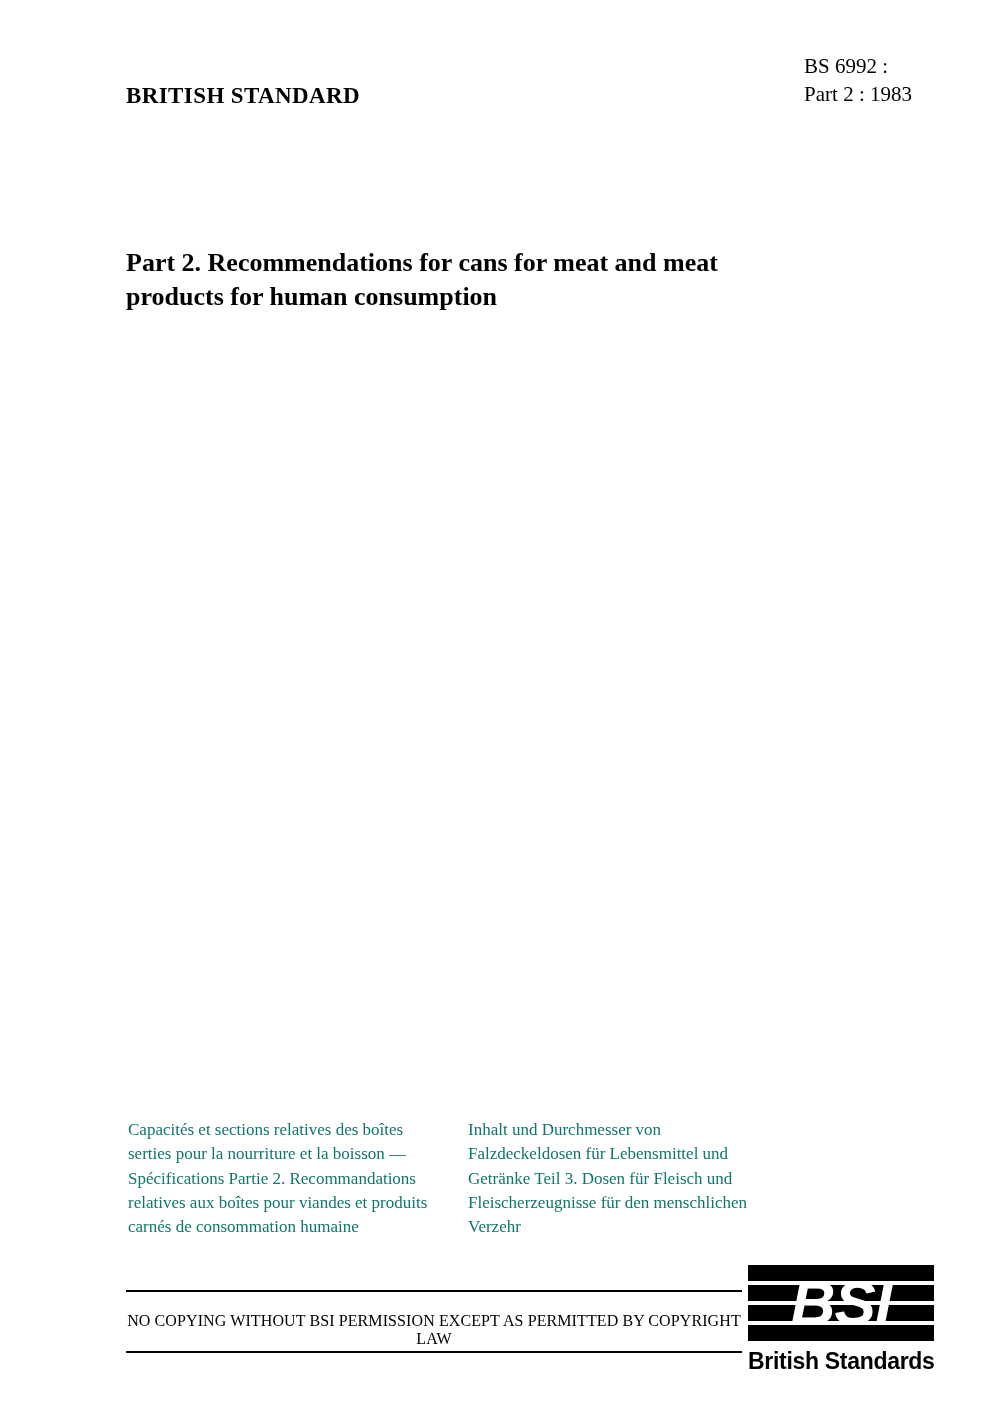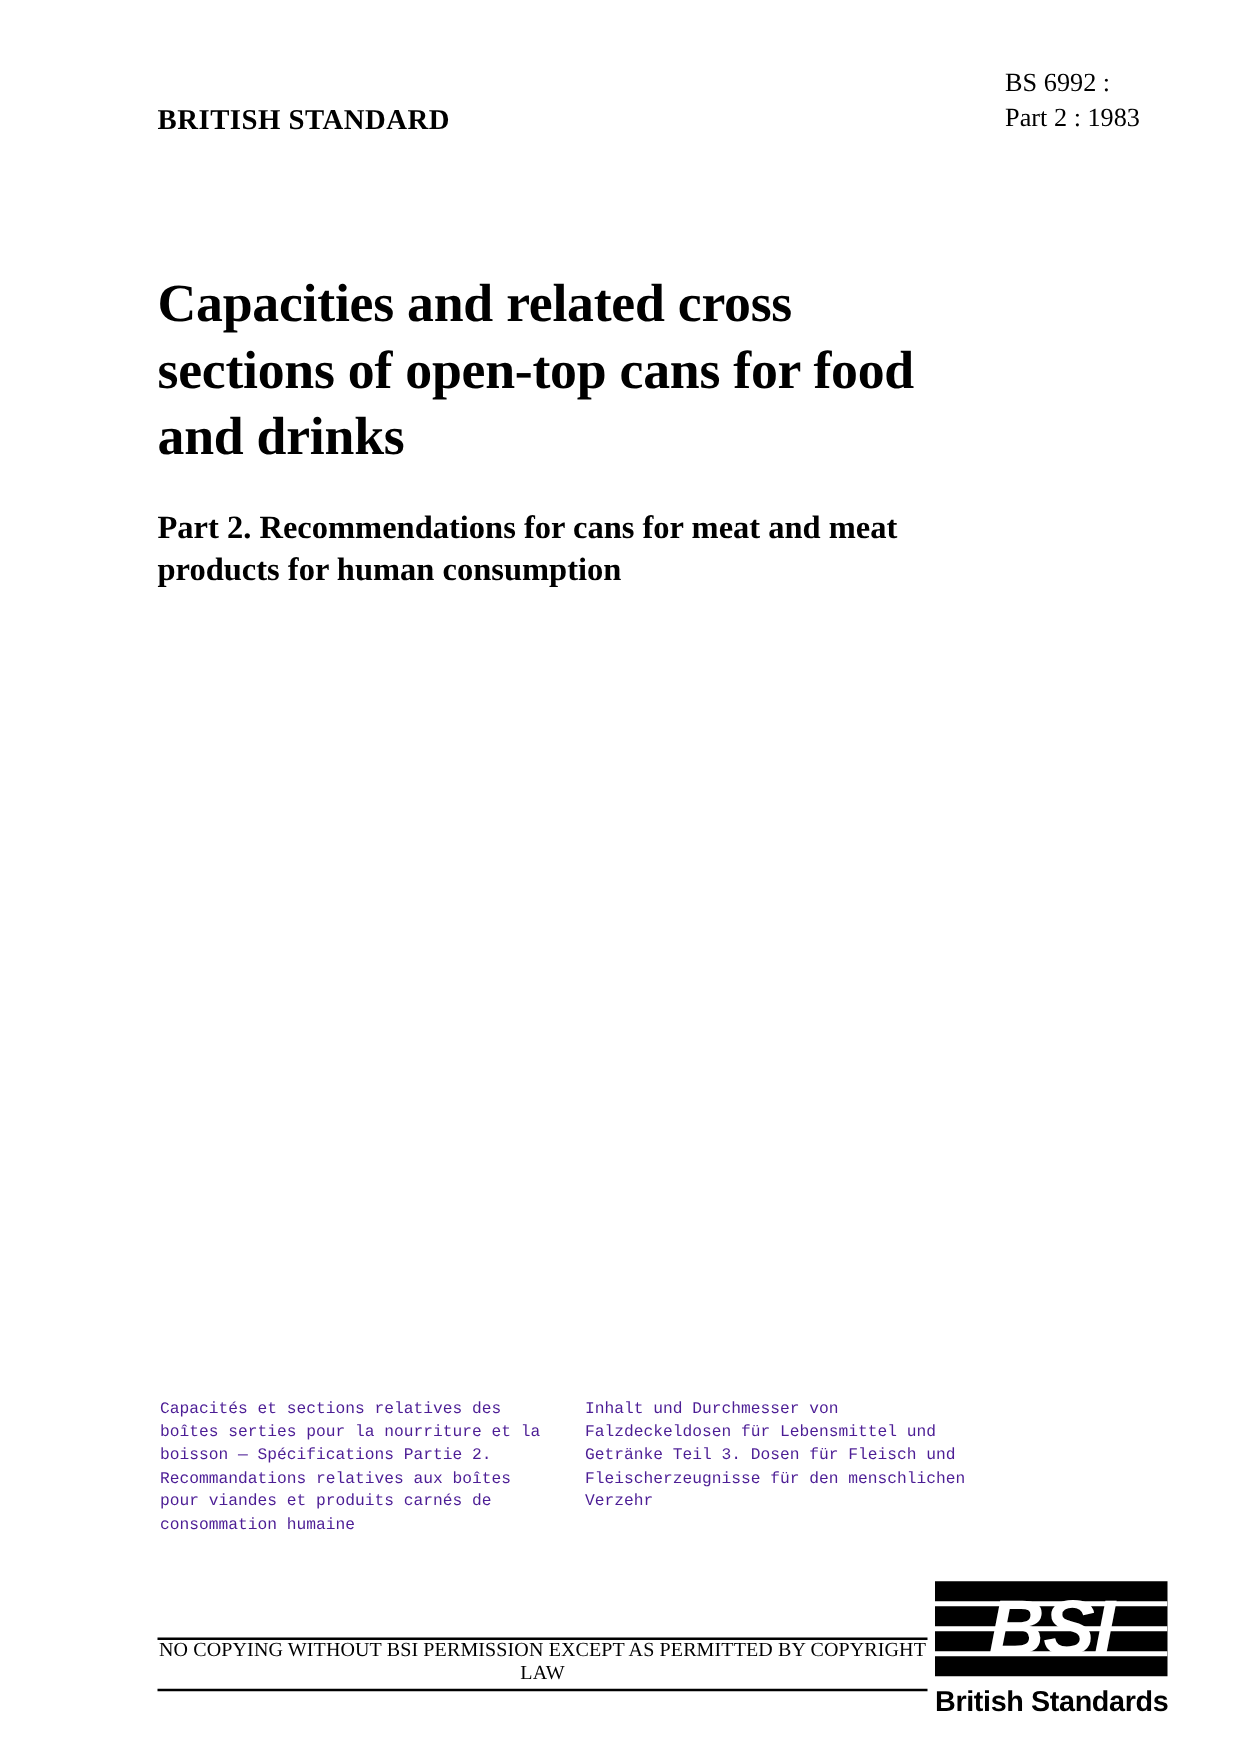--- a/index.html
+++ b/index.html
@@ -69,24 +69,24 @@
   .translations {
     position: absolute;
     left: 128px;
     top: 1118px;
     width: 680px;
     display: flex;
     gap: 30px;
   }
   .trans-col {
     width: 310px;
-    font-family: Liberation Mono, monospace;
-    font-size: 13px;
+    font-family: Liberation Serif, serif;
+    font-size: 17px;
     line-height: 1.43;
-    color: #4c1d95;
+    color: #0f766e;
   }
   .trans-col p { margin: 0; }
 
   
   .logo-area {
     position: absolute;
     right: 48px;
     bottom: 28px;
     width: 196px;
     text-align: left;
@@ -132,42 +132,41 @@
   }
 
   
   .footer {
     position: absolute;
     left: 126px;
     bottom: 50px;
     width: 616px;
     border-top: 2.5px solid #000000;
     border-bottom: 2.5px solid #000000;
-    padding: 0 0 3px 0;
+    padding: 20px 0 3px 0;
     text-align: center;
     font-family: "Liberation Serif", serif;
     font-size: 16px;
     letter-spacing: 0.1px;
   }
 </style>
 </head>
 <body>
 
 <div class="page">
 
   <div class="header">
     <div class="header-left">BRITISH STANDARD</div>
     <div class="header-right">
       <div>BS 6992 :</div>
       <div>Part 2 : 1983</div>
     </div>
   </div>
 
   <div class="title-block">
-    <h1 class="main-title">Capacities and related cross sections of open-top cans for food and drinks</h1>
     <h2 class="subtitle">Part 2. Recommendations for cans for meat and meat products for human consumption</h2>
   </div>
 
   <div class="translations">
     <div class="trans-col">
       <p>Capacités et sections relatives des boîtes serties pour la nourriture et la boisson — Spécifications Partie 2. Recommandations relatives aux boîtes pour viandes et produits carnés de consommation humaine</p>
     </div>
     <div class="trans-col">
       <p>Inhalt und Durchmesser von Falzdeckeldosen für Lebensmittel und Getränke Teil 3. Dosen für Fleisch und Fleischerzeugnisse für den menschlichen Verzehr</p>
     </div>

